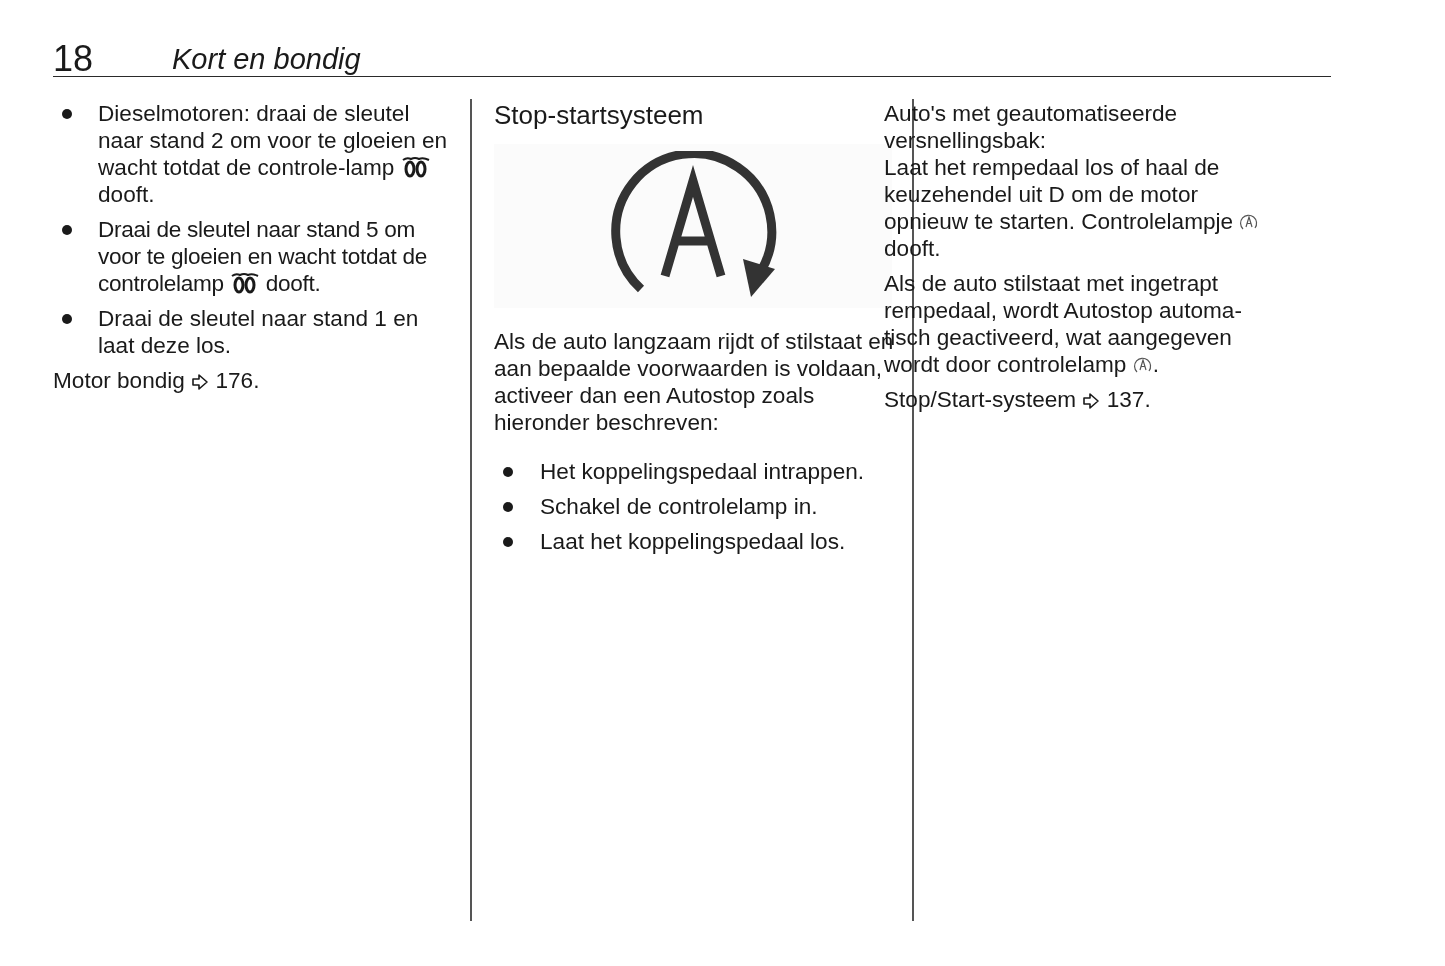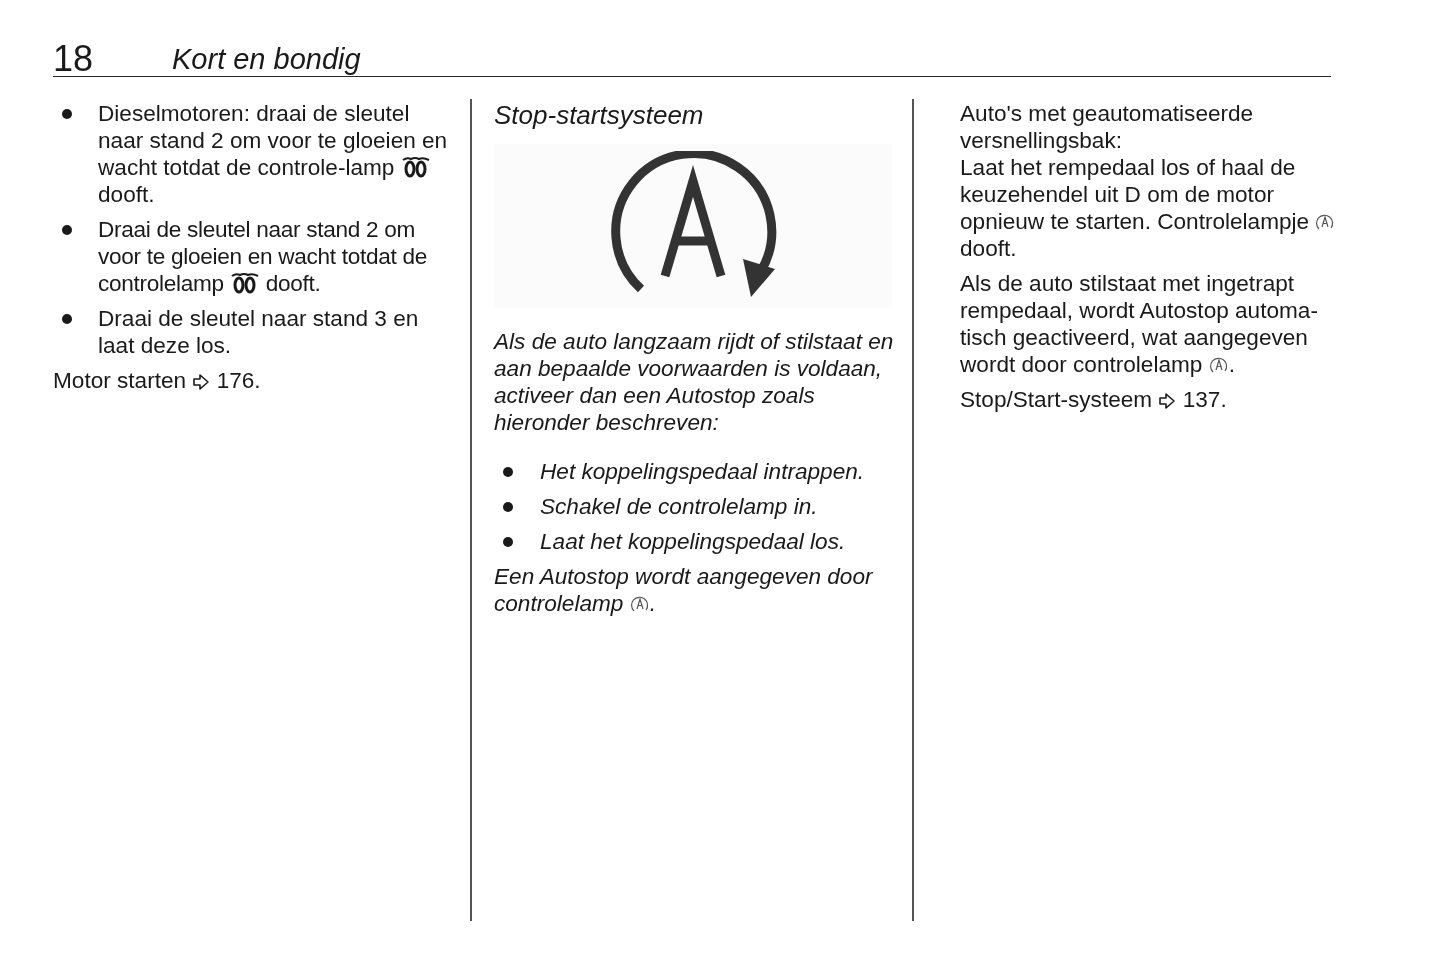--- a/index.html
+++ b/index.html
@@ -10,22 +10,22 @@
   .header { position:absolute; left:53px; top:40px; width:1278px; height:36px; border-bottom:1.5px solid #2a2a2a; }
   .page-num { position:absolute; left:0; top:1px; font-size:36px; line-height:36px; }
   .chapter { position:absolute; left:119px; top:1px; font-size:29px; line-height:36px;font-style:italic; }
 
   .vrule { position:absolute; top:99px; width:2px; height:822px; background:#555; }
   .vrule.r1 { left:470px; }
   .vrule.r2 { left:912px; }
 
   .col { position:absolute; top:100px; font-size:22.6px; line-height:27px; }
   .col1 { left:53px; width:405px; }
-  .col2 { left:494px; width:405px;font-style:italic; }
-  .col3 { left:960px; width:390px; }
+  .col2 { left:494px; width:405px; }
+  .col3 { left:884px; width:390px; }
 
   p { margin:0 0 8px 0; }
   ul.blist { list-style:none; margin:0; padding:0; }
   ul.blist li { position:relative; padding-left:45px; margin-bottom:8px; }
   ul.blist li::before {
     content:""; position:absolute; left:9px; top:9px; width:10px; height:10px; border-radius:50%; background:#1a1a1a;
   }
   .col2 ul.blist li { padding-left:46px; }
 
   .heading { font-size:26px; line-height:30px; margin:0 0 14px 0; }
@@ -56,34 +56,34 @@
     <li>
       <span>Dieselmotoren: draai de sleutel naar stand 2 om voor te gloeien en wacht totdat de controle-lamp</span>
       <svg class="icon-inline" width="30" height="22" viewBox="0 0 30 22">
         <path d="M2 4 Q6 1 10 3 Q14 1 18 3 Q22 1 28 4" fill="none" stroke="#1a1a1a" stroke-width="2"></path>
         <ellipse cx="9" cy="13" rx="4" ry="7" fill="none" stroke="#1a1a1a" stroke-width="3"></ellipse>
         <ellipse cx="20" cy="13" rx="4" ry="7" fill="none" stroke="#1a1a1a" stroke-width="3"></ellipse>
       </svg>
       <span>dooft.</span>
     </li>
     <li class="tline">
-      <span>Draai de sleutel naar stand 2 om voor te gloeien en wacht totdat de controlelamp</span>
+      <span>Draai de sleutel naar stand 5 om voor te gloeien en wacht totdat de controlelamp</span>
       <svg class="icon-inline" width="30" height="22" viewBox="0 0 30 22">
         <path d="M2 4 Q6 1 10 3 Q14 1 18 3 Q22 1 28 4" fill="none" stroke="#1a1a1a" stroke-width="2"></path>
         <ellipse cx="9" cy="13" rx="4" ry="7" fill="none" stroke="#1a1a1a" stroke-width="3"></ellipse>
         <ellipse cx="20" cy="13" rx="4" ry="7" fill="none" stroke="#1a1a1a" stroke-width="3"></ellipse>
       </svg>
       <span>dooft.</span>
     </li>
     <li>
-      <span>Draai de sleutel naar stand 3 en laat deze los.</span>
+      <span>Draai de sleutel naar stand 1 en laat deze los.</span>
     </li>
   </ul>
   <p>
-    <span>Motor starten</span>
+    <span>Motor bondig</span>
     <svg class="icon-inline" width="18" height="18" viewBox="0 0 18 18">
       <path d="M2 6 H8 V2 L16 9 L8 16 V12 H2 Z" fill="none" stroke="#1a1a1a" stroke-width="1.6" stroke-linejoin="round"></path>
     </svg>
     <span>176.</span>
   </p>
 </div>
 
 <div class="col col2">
   <div class="heading">Stop-startsysteem</div>
   <div class="figure">
@@ -93,27 +93,20 @@
       <path d="M72 125 L100 30 L128 125 M83 90 H117" fill="none" stroke="#333" stroke-width="9" stroke-linejoin="miter"></path>
     </svg>
   </div>
   <p>Als de auto langzaam rijdt of stilstaat en aan bepaalde voorwaarden is voldaan, activeer dan een Autostop zoals hieronder beschreven:</p>
   <div class="gap"></div>
   <ul class="blist">
     <li>Het koppelingspedaal intrappen.</li>
     <li>Schakel de controlelamp in.</li>
     <li>Laat het koppelingspedaal los.</li>
   </ul>
-  <p>
-    <span>Een Autostop wordt aangegeven door controlelamp</span>
-    <svg class="icon-inline" width="20" height="20" viewBox="0 0 20 20">
-      <path d="M4 17 A8 8 0 1 1 16 16" fill="none" stroke="#555" stroke-width="1.2"></path>
-      <path d="M7 15 L10 5 L13 15 M8.2 11.5 H11.8" fill="none" stroke="#555" stroke-width="1.2"></path>
-    </svg><span>.</span>
-  </p>
 </div>
 
 <div class="col col3">
   <p class="subhead">Auto's met geautomatiseerde versnellingsbak:</p>
   <p>
     <span>Laat het rempedaal los of haal de keuzehendel uit D om de motor opnieuw te starten. Controlelampje</span>
     <svg class="icon-inline" width="20" height="20" viewBox="0 0 20 20">
       <path d="M4 17 A8 8 0 1 1 16 16" fill="none" stroke="#555" stroke-width="1.2"></path>
       <path d="M7 15 L10 5 L13 15 M8.2 11.5 H11.8" fill="none" stroke="#555" stroke-width="1.2"></path>
     </svg>

